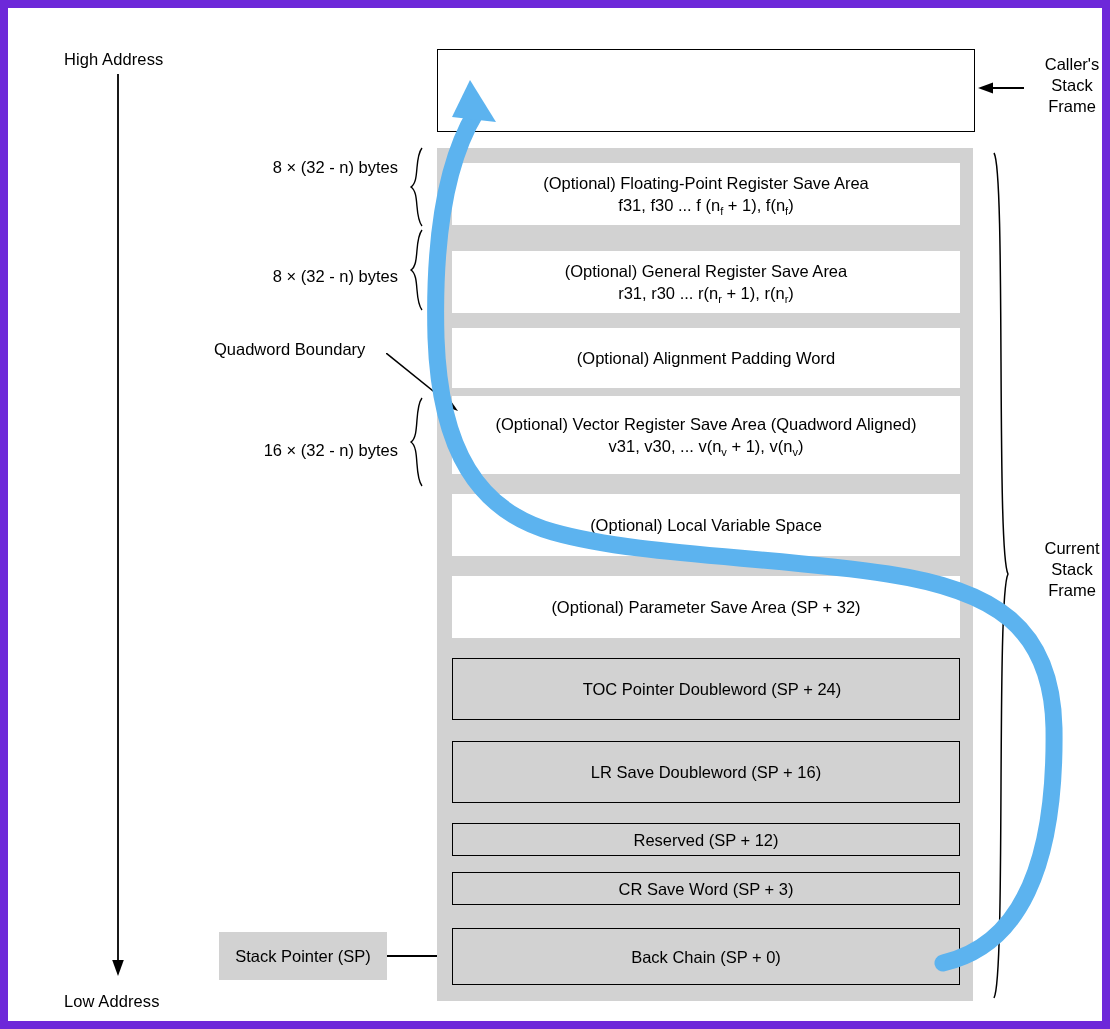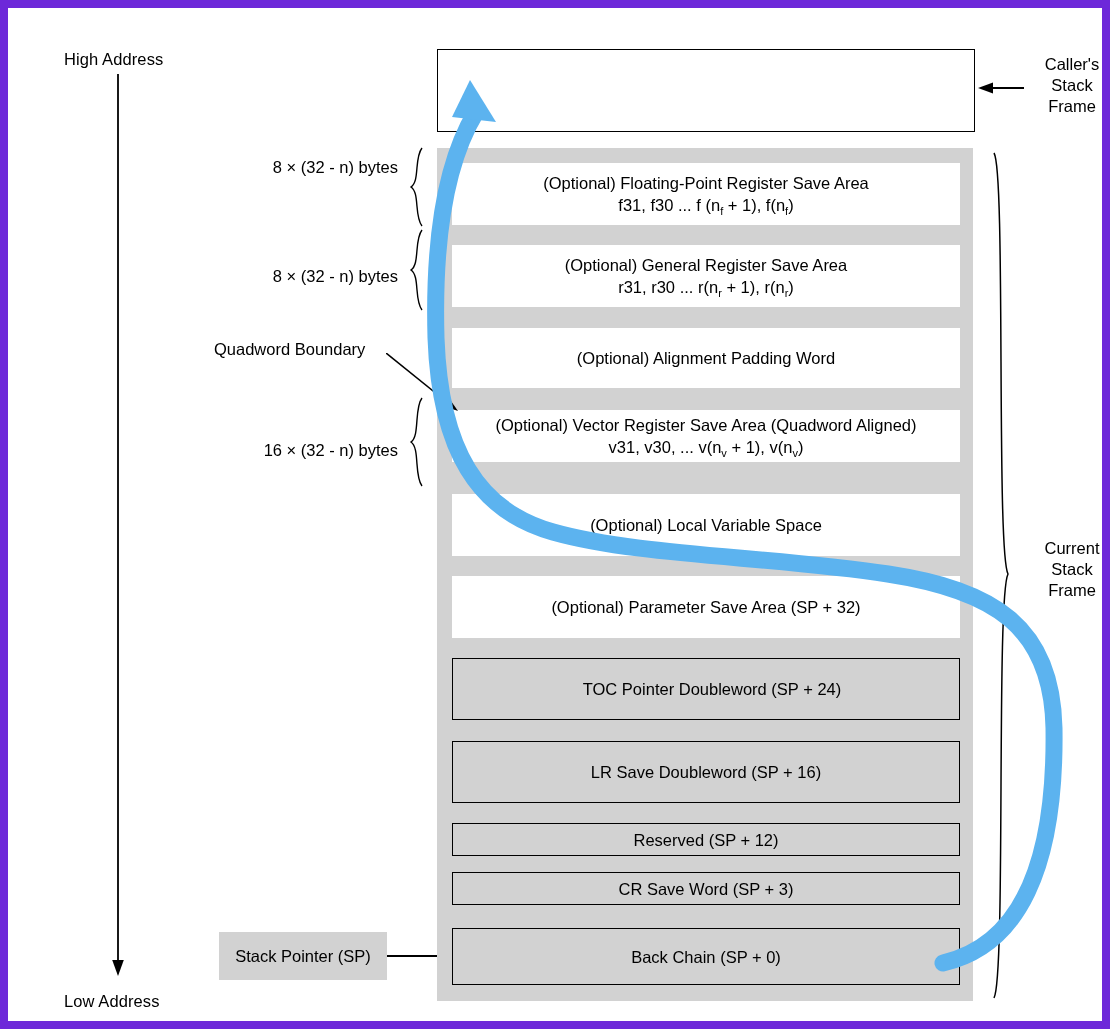--- a/index.html
+++ b/index.html
@@ -120,28 +120,28 @@
     <div>Frame</div>
   </div>
 
   <div class="abs" id="current-frame-col"></div>
 
   <div id="slot-host">
       <div class="slot white" style="top: 155px; height: 62px;">
         <div>(Optional) Floating-Point Register Save Area</div>
         <div>f31, f30 ... f (n<sub class="sub">f</sub> + 1), f(n<sub class="sub">f</sub>)</div>
       </div>
-      <div class="slot white" style="top: 237px; height: 62px;">
+      <div class="slot white" style="top: 243px; height: 62px;">
         <div>(Optional) General Register Save Area</div>
         <div>r31, r30 ... r(n<sub class="sub">r</sub> + 1), r(n<sub class="sub">r</sub>)</div>
       </div>
       <div class="slot white" style="top: 320px; height: 60px;">
         <div>(Optional) Alignment Padding Word</div>
       </div>
-      <div class="slot white" style="top: 402px; height: 52px;">
+      <div class="slot white" style="top: 388px; height: 78px;">
         <div>(Optional) Vector Register Save Area (Quadword Aligned)</div>
         <div>v31, v30, ... v(n<sub class="sub">v</sub> + 1), v(n<sub class="sub">v</sub>)</div>
       </div>
       <div class="slot white" style="top: 486px; height: 62px;">
         <div>(Optional) Local Variable Space</div>
       </div>
       <div class="slot white" style="top: 568px; height: 62px;">
         <div>(Optional) Parameter Save Area (SP + 32)</div>
       </div>
       <div class="slot gray" style="top: 650px; height: 62px; padding-left: 12px;">

